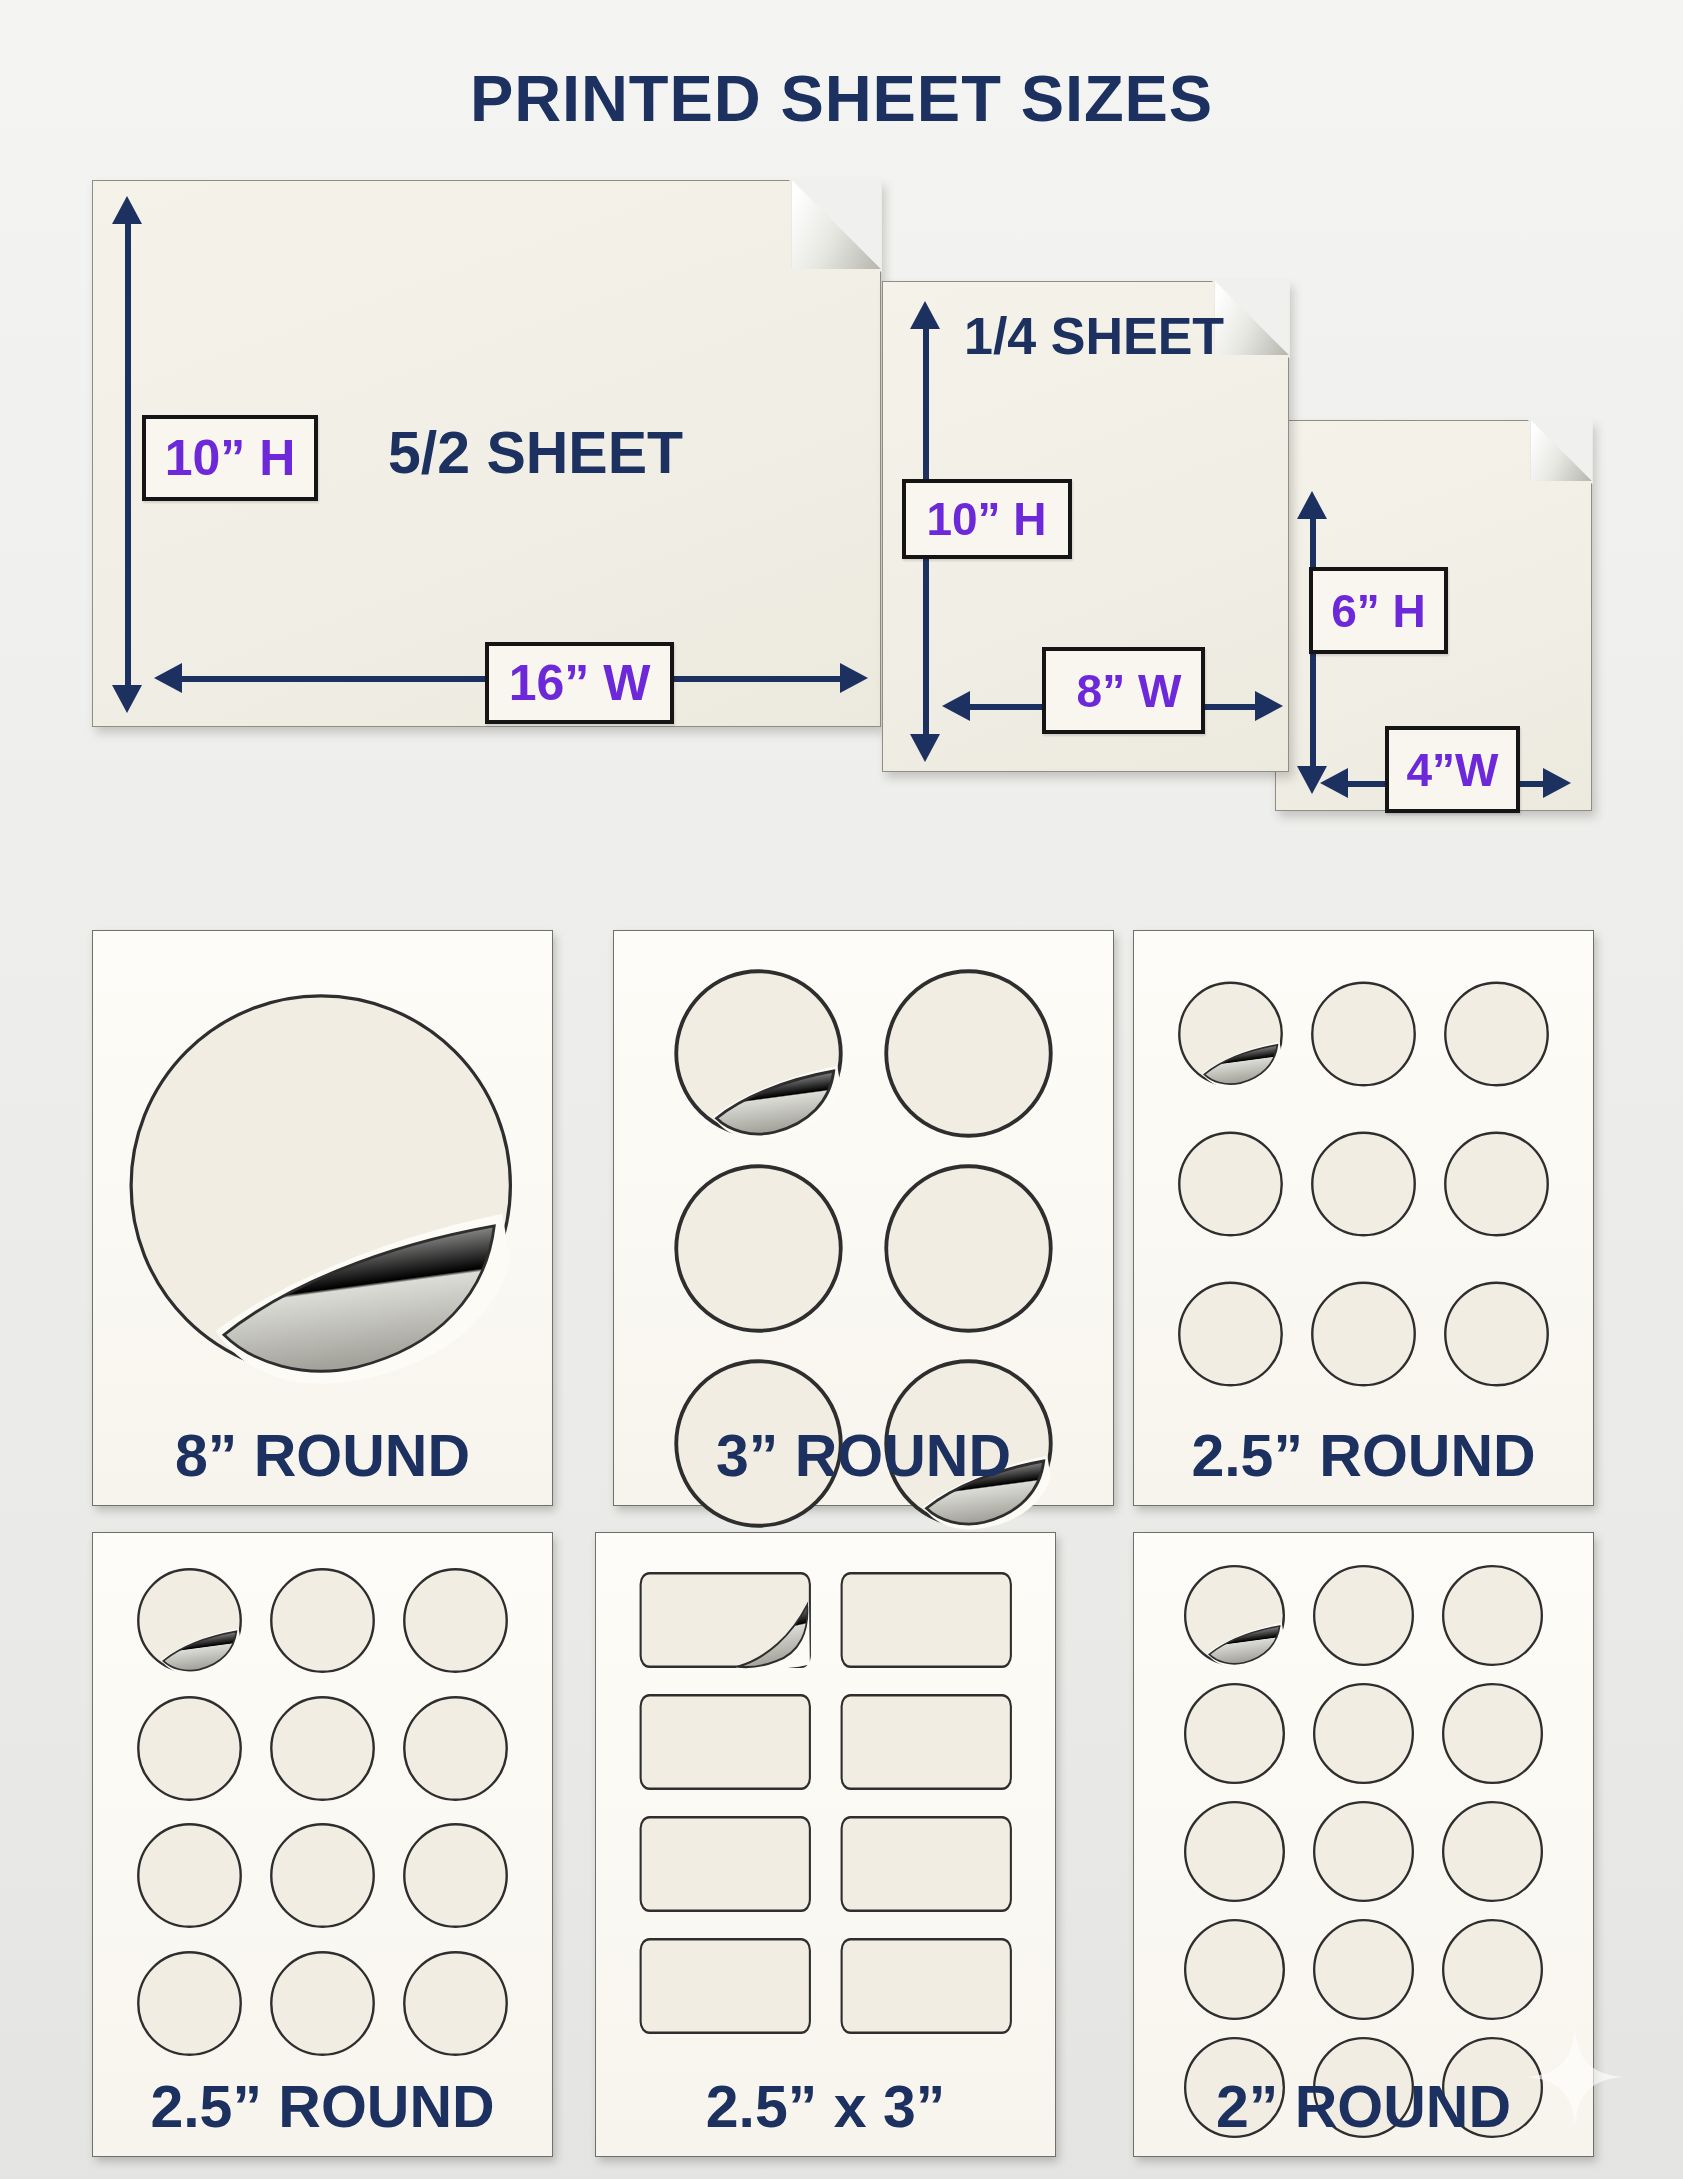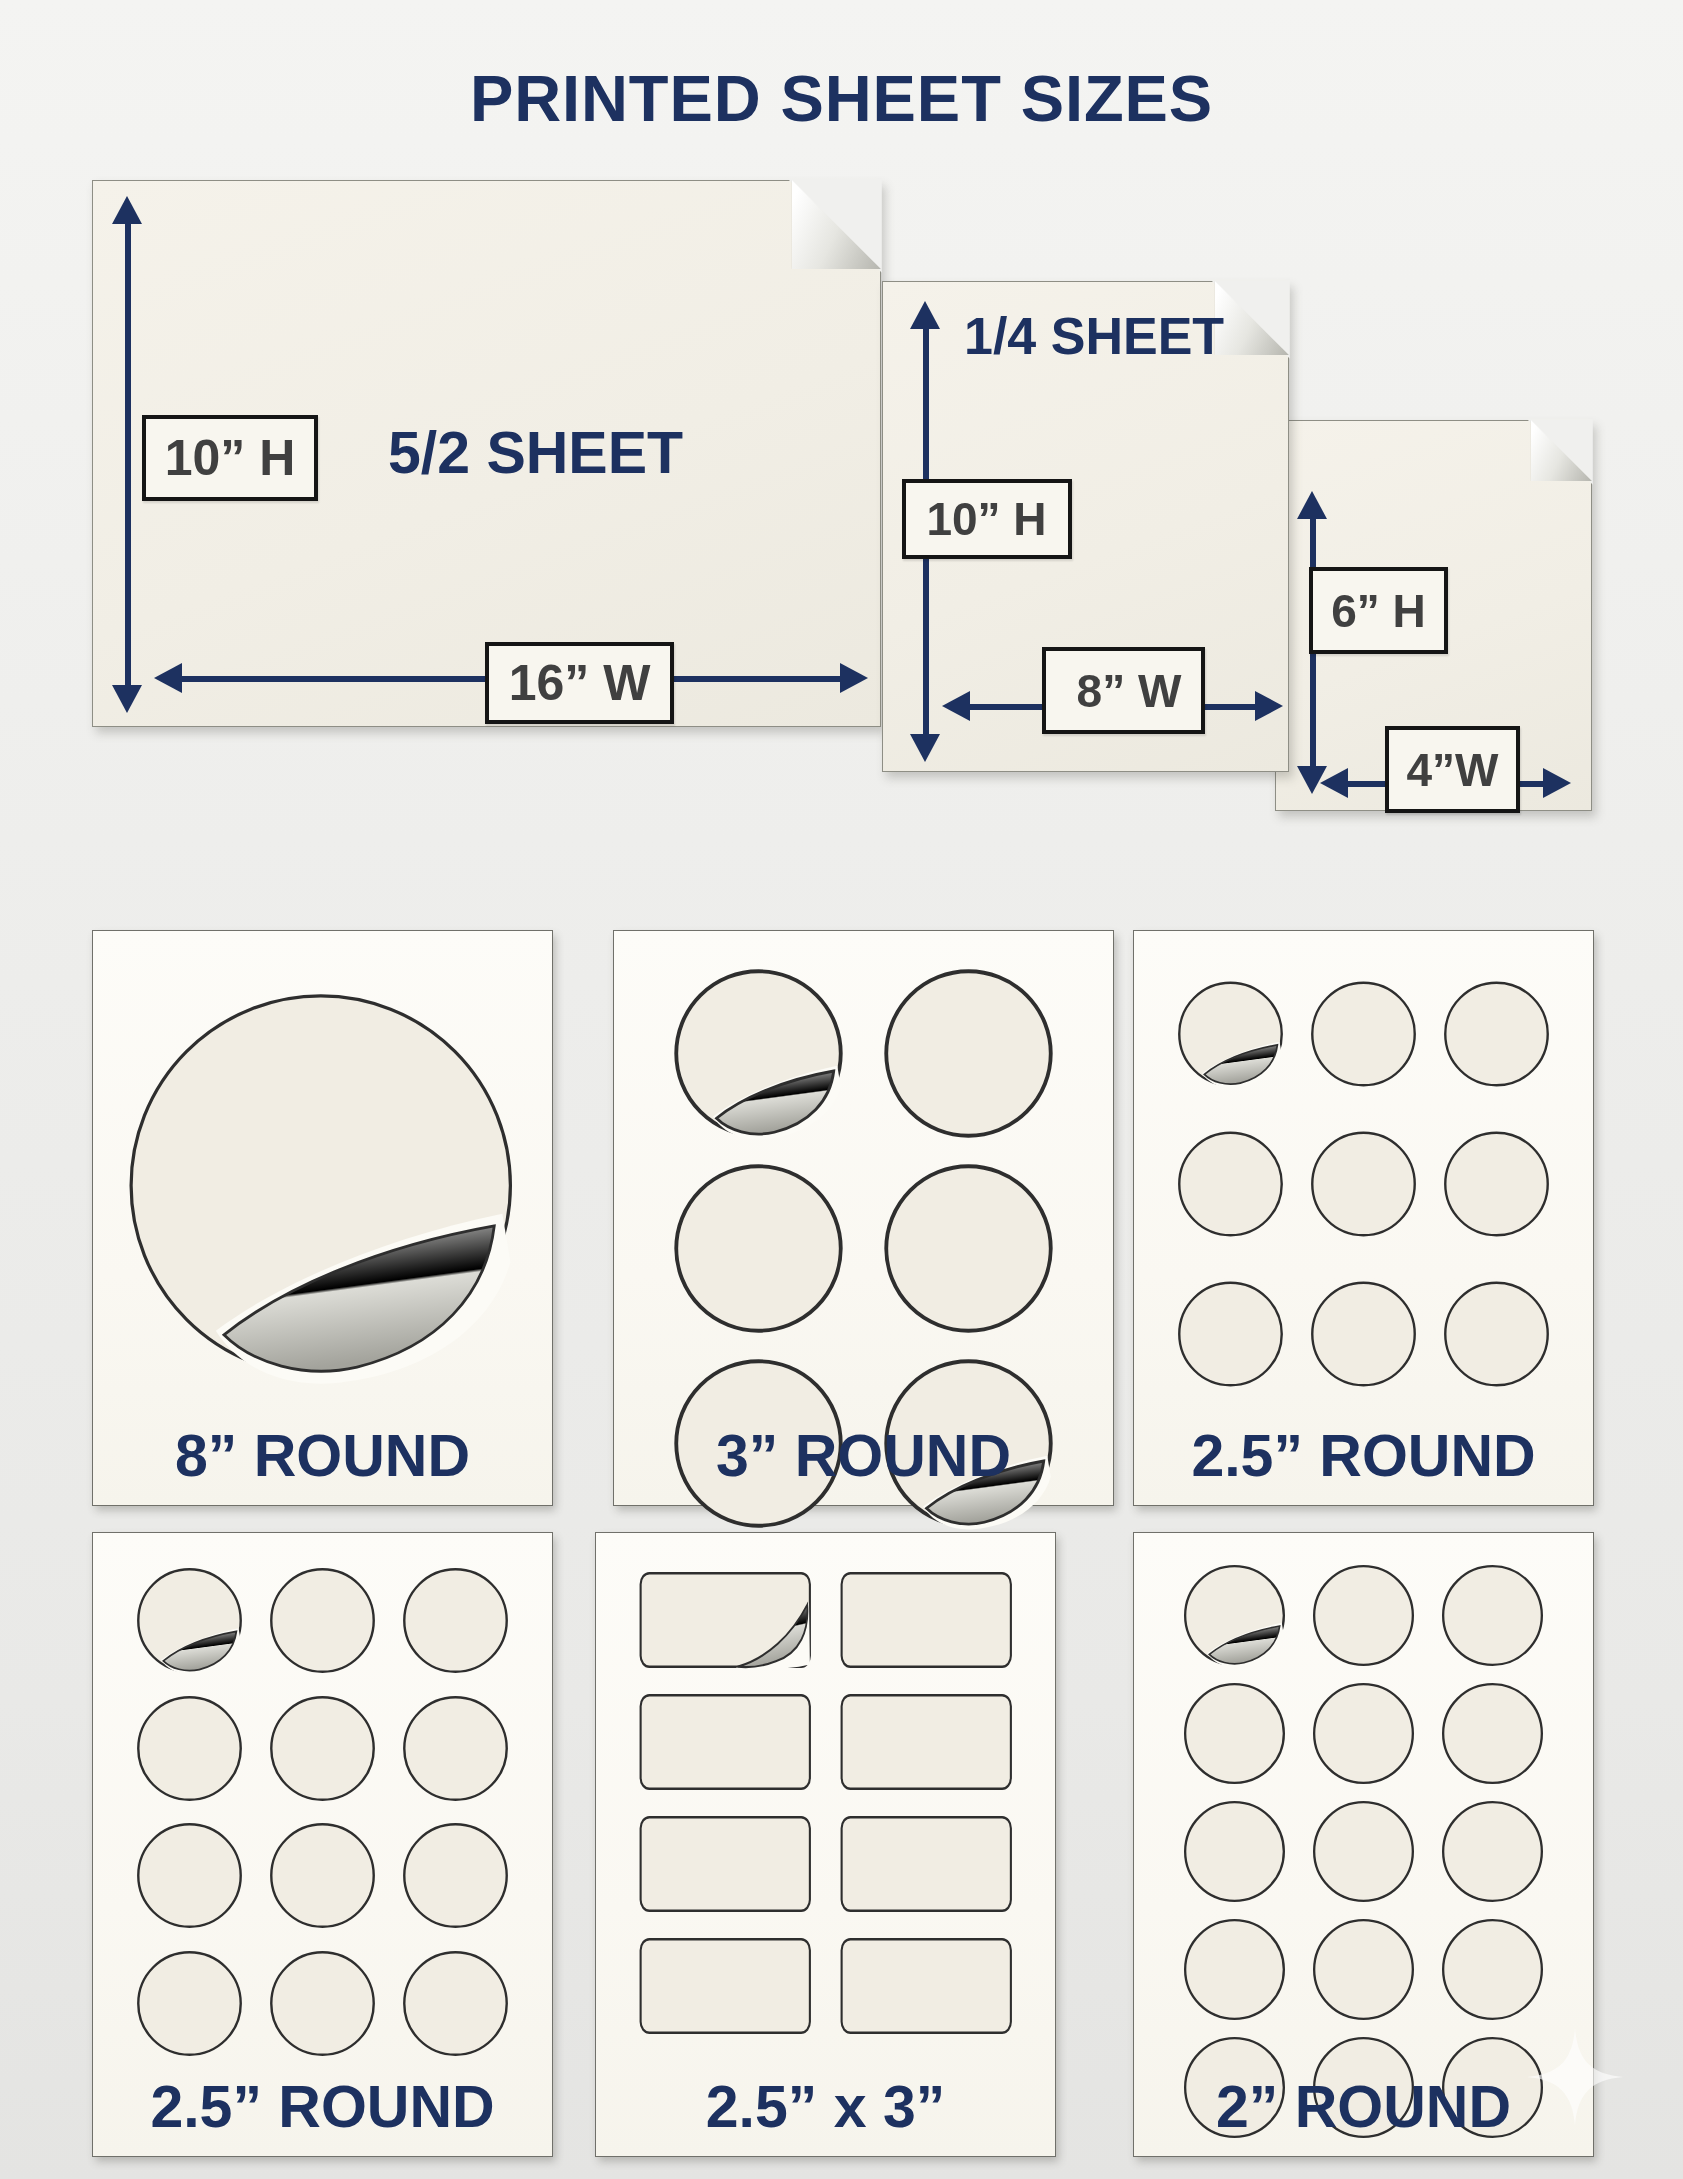--- a/index.html
+++ b/index.html
@@ -32,21 +32,21 @@
     background:#f0f0ee;clip-path:polygon(0 0,100% 0,100% 100%);z-index:2;
   }
   .fold-flap{
     position:absolute;top:-0.9px;right:-0.9px;width:var(--f);height:var(--f);
     clip-path:polygon(0 0,100% 100%,0 100%);
     background:linear-gradient(115deg,#ffffff 8%,#e6e6e1 52%,#b5b5ae 100%);
     filter:drop-shadow(-0.9px 0.9px 0.9px rgba(0,0,0,.35));z-index:3;
   }
   .sheet-title{position:absolute;color:var(--navy);font-weight:800;white-space:nowrap;z-index:4;}
   .dim{
-    position:absolute;background:#f8f6ef;border:4.6px solid #151515;color:#404040;
+    position:absolute;background:#f8f6ef;border:4.6px solid #151515;color:#6d28d9;
     font-weight:800;display:flex;align-items:center;justify-content:center;
     white-space:nowrap;z-index:6;box-shadow:0.9px 1.8px 1.8px rgba(0,0,0,.12);
   }
   .arr{position:absolute;z-index:5;}
   .arr-v{width:31px;}
   .arr-v .ln{position:absolute;left:13px;top:22px;bottom:22px;width:5.5px;background:var(--navy);}
   .arr-v::before{content:"";position:absolute;top:0;left:0;
     border-left:15.7px solid transparent;border-right:15.7px solid transparent;border-bottom:28px solid var(--navy);}
   .arr-v::after{content:"";position:absolute;bottom:0;left:0;
     border-left:15.7px solid transparent;border-right:15.7px solid transparent;border-top:28px solid var(--navy);}

